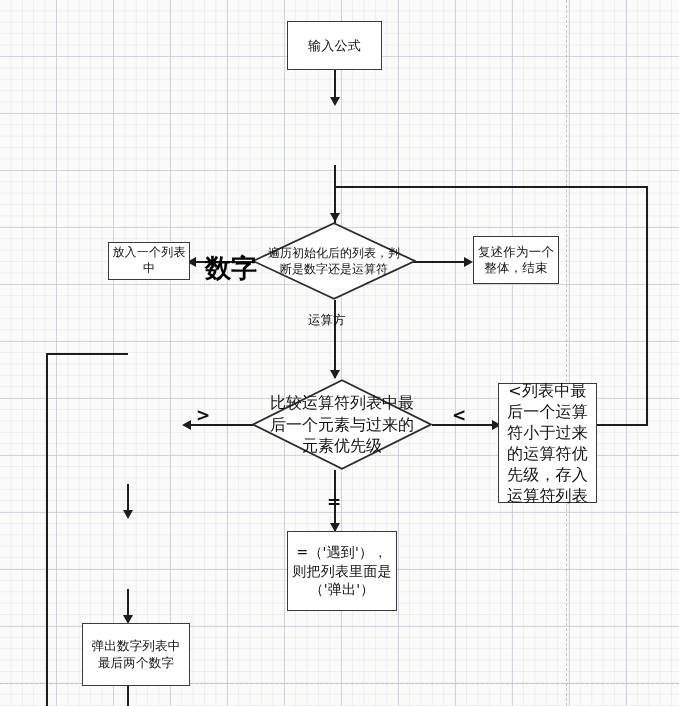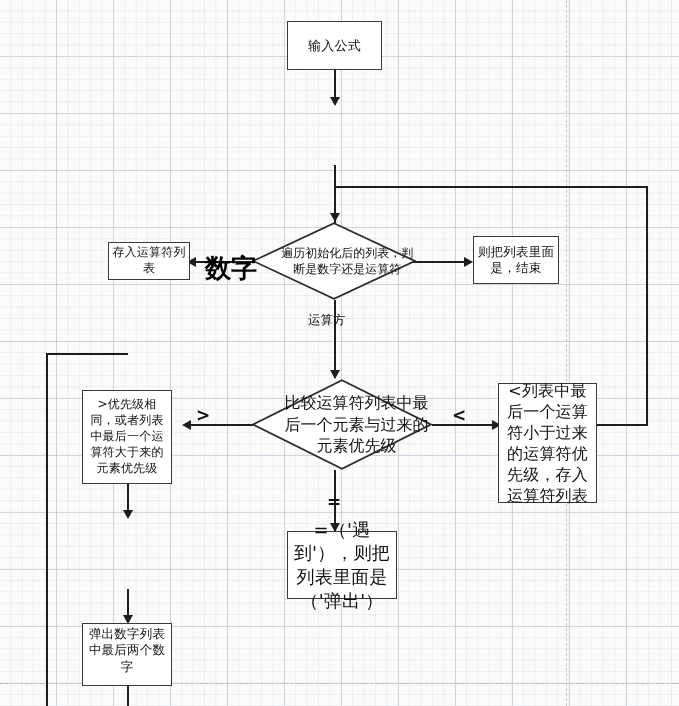--- a/index.html
+++ b/index.html
@@ -38,29 +38,29 @@
   .node{
     position:absolute;
     box-sizing:border-box;
     background:#ffffff;
     border:1.6px solid #3a3a3a;
     display:flex;align-items:center;justify-content:center;
     text-align:center;
     color:#111;
     line-height:1.32;
     letter-spacing:.2px;
-    padding:10px 3px;
+    padding:2px 3px;
     z-index:3;
   }
   .node span{display:block;width:100%;}
 
   .diamond{
     position:absolute;
     z-index:3;
-    display:flex;align-items:center;justify-content:flex-end;
+    display:flex;align-items:center;justify-content:center;
   }
   .diamond svg{position:absolute;left:0;top:0;}
   .diamond .dtext{
     position:relative;z-index:2;
     text-align:center;color:#111;line-height:1.35;
     width:84%;
   }
 
   
   .ln{position:absolute;background:#1d1d1d;z-index:1;}
@@ -154,45 +154,42 @@
 
 
   <div class="diamond" style="left:252px;top:222px;width:164px;height:78px;">
     <svg width="164" height="78" viewBox="0 0 164 78">
       <polygon points="82,1.2 162.8,39 82,76.8 1.2,39" fill="#ffffff" stroke="#2b2b2b" stroke-width="1.8"></polygon>
     </svg>
     <div class="dtext" style="font-size:12px;">遍历初始化后的列表，判断是数字还是运算符</div>
   </div>
 
   <div class="node" style="left:108px;top:242px;width:82px;height:38px;font-size:12px;">
-    <span>存入运算符列表</span>
+    <span>放入一个列表中</span>
   </div>
 
   <div class="node" style="left:473px;top:236px;width:86px;height:48px;font-size:12.5px;">
-    <span>则把列表里面是，结束</span>
+    <span>复述作为一个整体，结束</span>
   </div>
 
   <div class="diamond" style="left:252px;top:379px;width:180px;height:91px;">
     <svg width="180" height="91" viewBox="0 0 180 91">
       <polygon points="90,1.2 178.8,45.5 90,89.8 1.2,45.5" fill="#ffffff" stroke="#2b2b2b" stroke-width="1.8"></polygon>
     </svg>
     <div class="dtext" style="font-size:16px;">比较运算符列表中最后一个元素与过来的元素优先级</div>
   </div>
 
-  <div class="node" style="left:82px;top:390px;width:90px;height:94px;font-size:12px;">
-    <span>&gt;优先级相同，或者列表中最后一个运算符大于来的元素优先级</span>
-  </div>
 
   <div class="node" style="left:498px;top:383px;width:99px;height:120px;font-size:16px;">
     <span>&lt;列表中最后一个运算符小于过来的运算符优先级，存入运算符列表</span>
   </div>
 
-  <div class="node" style="left:287px;top:531px;width:110px;height:68px;font-size:18px;align-items:center;">
+  <div class="node" style="left:287px;top:531px;width:110px;height:80px;font-size:14px;align-items:center;">
     <span>=（'遇到'），则把列表里面是（'弹出'）</span>
   </div>
 
 
-  <div class="node" style="left:82px;top:623px;width:90px;height:63px;font-size:12.5px;align-items:flex-end;">
+  <div class="node" style="left:82px;top:623px;width:108px;height:63px;font-size:12.5px;">
     <span>弹出数字列表中最后两个数字</span>
   </div>
 
 
 </div>
 
 </body></html>

